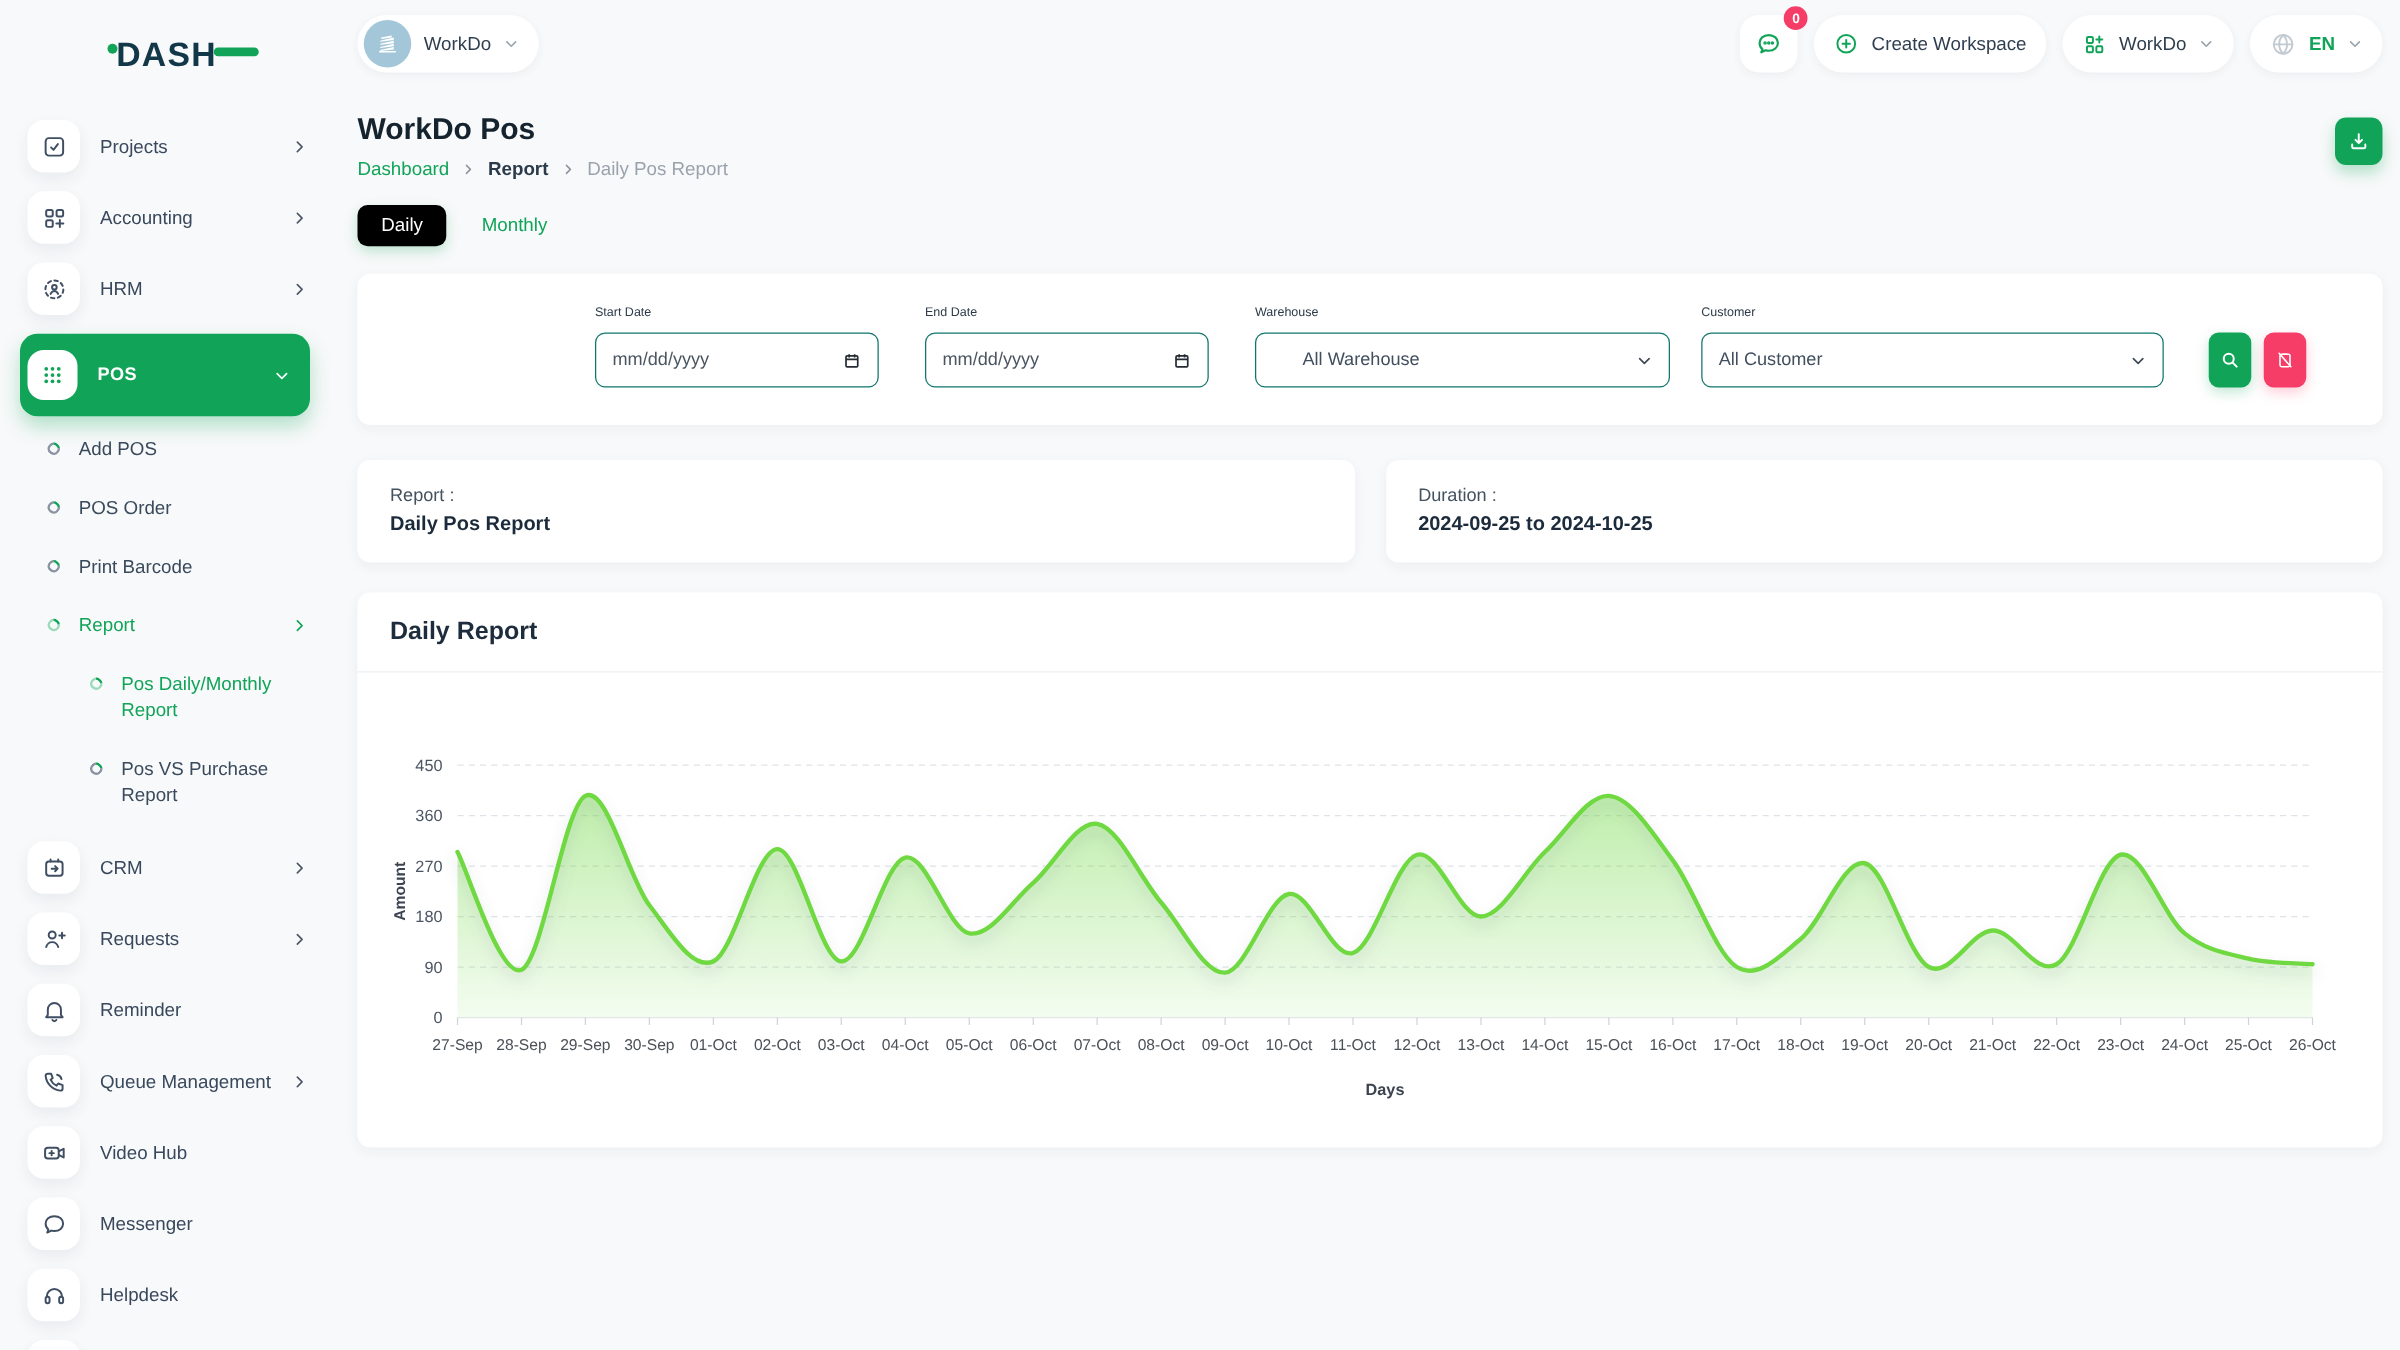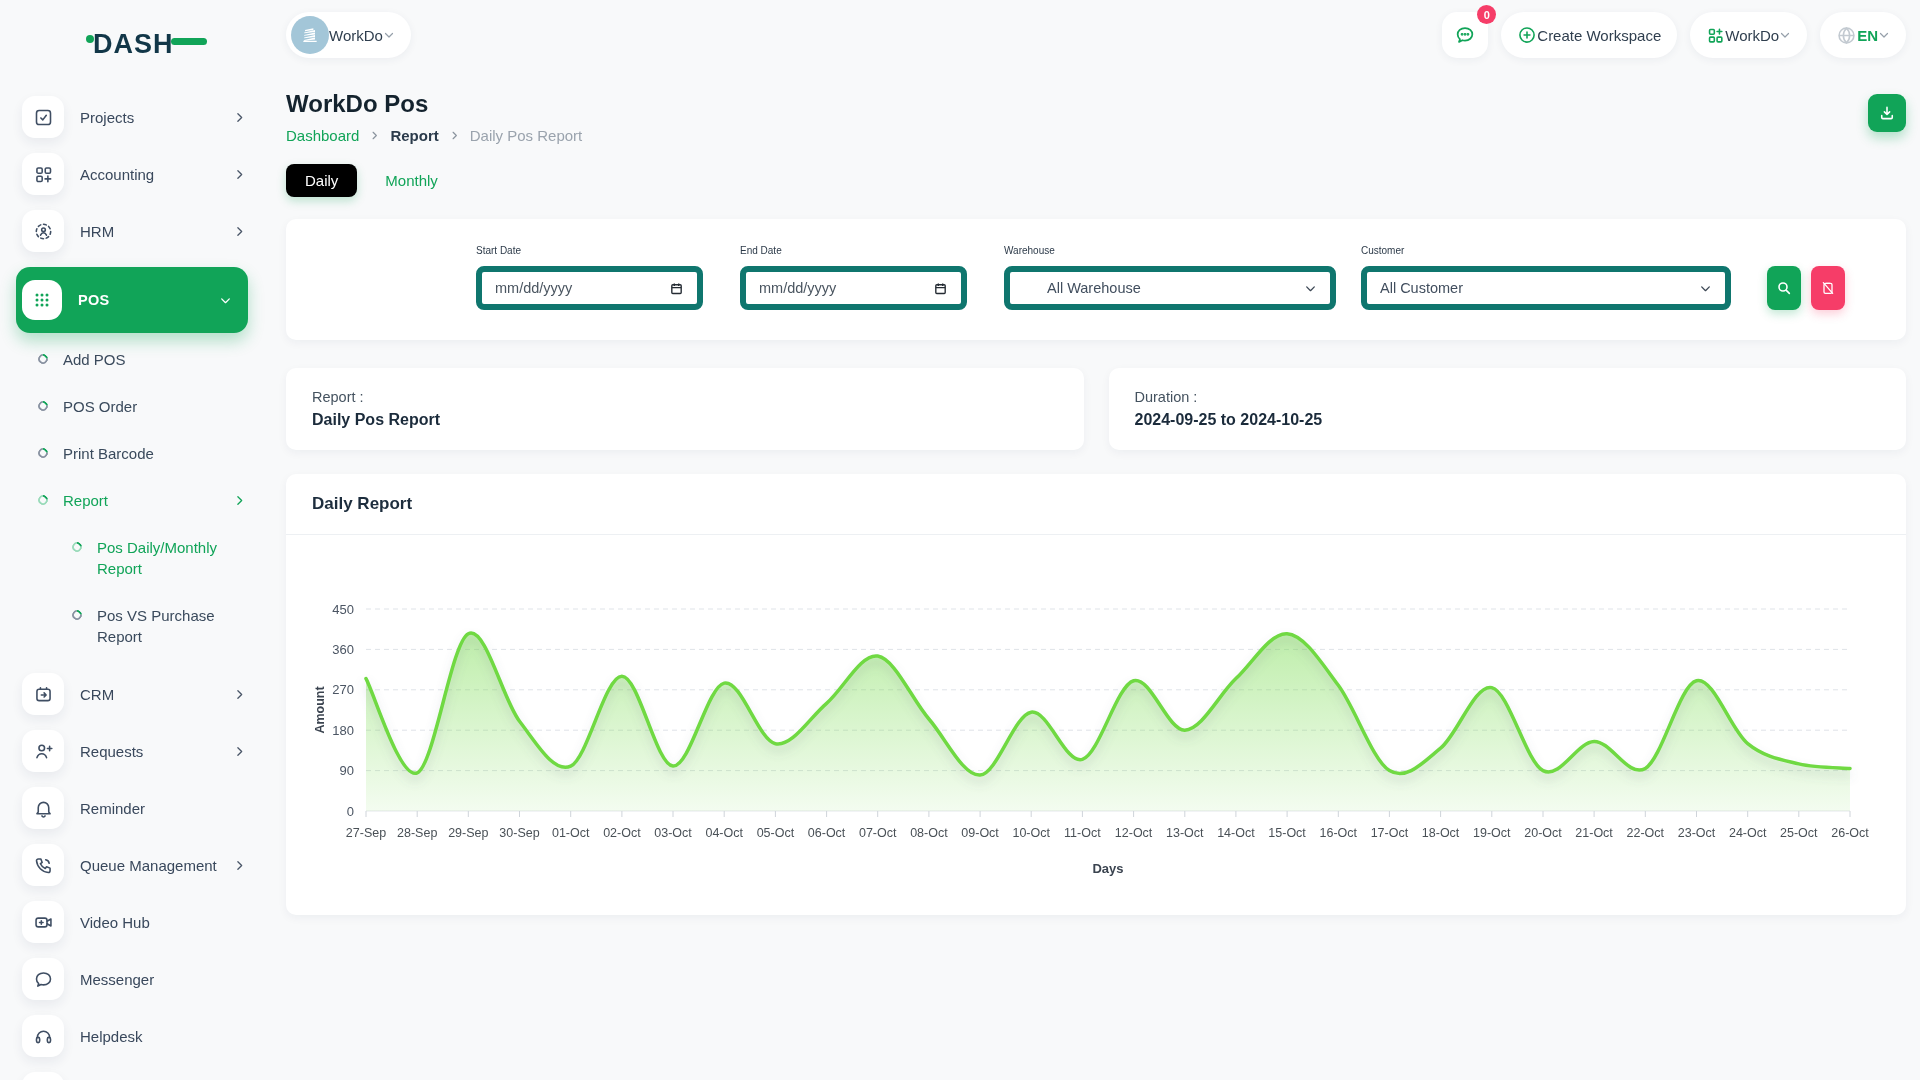--- a/index.html
+++ b/index.html
@@ -27,21 +27,21 @@
   .sub-label { font-size:15px; color:#3a4a5c; line-height:21px; max-width:150px; }
   .sub-item.deep .sub-label { max-width:135px; }
   .sub-item.green .sub-label { color:#11a458; }
   .sub-item.green .bullet { border-color:#9adbba; border-top-color:#11a458; }
   .sub-item .sub-chevron { color:#11a458; margin-left:auto; margin-top:4px; display:flex; }
   .sub-row-report { width:208px; }
 
   
   main { flex:1; padding:8px 14px 0 28px; }
   .topbar { display:flex; align-items:center; justify-content:space-between; height:54px; }
-  .pill { height:46px; border-radius:23px; background:#fff; display:flex; align-items:center; 
+  .pill { height:46px; border-radius:23px; background:#fff; display:flex; align-items:center; gap:10px;
           padding:0 16px; box-shadow:0 2px 8px rgba(30,45,80,.06); font-size:15px; color:#2f3e4e; cursor:pointer; }
   .ws-pill { padding-left:5px; }
   .avatar { width:38px; height:38px; border-radius:50%; background:#a3c6d8; display:flex; align-items:center; justify-content:center; }
   .top-right { display:flex; align-items:center; gap:13px; }
   .icon-btn { width:46px; height:46px; border-radius:15px; background:#fff; box-shadow:0 2px 8px rgba(30,45,80,.06);
               display:flex; align-items:center; justify-content:center; position:relative; cursor:pointer; color:#11a458; }
   .badge { position:absolute; top:-7px; right:-8px; min-width:19px; height:19px; border-radius:10px; background:#f63d68;
            color:#fff; font-size:11px; font-weight:700; display:flex; align-items:center; justify-content:center; padding:0 5px; }
   .chev { color:#96a0aa; display:flex; }
   .lang { color:#11a458; font-weight:600; }
@@ -57,42 +57,42 @@
             justify-content:center; box-shadow:0 6px 12px rgba(17,164,88,.30); cursor:pointer; margin-top:4px; }
 
   .tabs { display:flex; align-items:center; margin-top:20px; }
   .tab-active { background:#000000; color:#fff; font-size:15px; border-radius:8px; padding:8px 19px; cursor:pointer;
                 box-shadow:0 4px 10px rgba(17,164,88,.25); }
   .tab-link { color:#11a458; font-size:15px; margin-left:28px; cursor:pointer; }
 
   .card { background:#fff; border-radius:10px; box-shadow:0 3px 10px rgba(25,39,70,.05); }
   .filter-card { margin-top:22px; padding:26px 26px 30px 190px; display:flex; align-items:flex-end; }
   .field label { display:block; font-size:10px; color:#2c3a49; margin-bottom:10px; }
-  .control { height:44px; border:6px solid #0f766e; border-radius:8px; background:#fff; display:flex; align-items:center;
+  .control { height:44px; border:1px solid #0f766e; border-radius:8px; background:#fff; display:flex; align-items:center;
              justify-content:space-between; padding:0 13px; font-size:14.5px; color:#414e5e; cursor:pointer; gap:20px; }
   .f-date { width:227px; }
   .f-sel-w { width:332px;padding-left:37px; }
   .f-sel-c { width:370px; }
   .gap37 { width:37px; flex:none; } .gap25 { width:25px; flex:none; }
   .ph { color:#4a5560; }
   .ctl-icon { color:#242b33; display:flex; }
   .sel-chev { color:#3c4754; display:flex; }
   .btn-sq { width:34px; height:44px; border-radius:8px; display:flex; align-items:center; justify-content:center;
             color:#fff; cursor:pointer; flex:none; }
   .btn-search { background:#11a458; margin-left:36px; box-shadow:0 4px 10px rgba(17,164,88,.25); }
   .btn-reset { background:#f63d68; margin-left:10px; box-shadow:0 4px 10px rgba(246,61,104,.25); }
 
   .summary-row { display:flex; gap:25px; margin-top:28px; }
   .sumcard { flex:1; padding:21px 26px; }
   .sum-label { font-size:14.5px; color:#44525f; }
   .sum-value { font-size:16px; font-weight:700; color:#1b2b3b; margin-top:6px; }
 
   .chart-card { margin-top:24px; }
   .chart-head { padding:20px 26px; border-bottom:1px solid #edf0f3; }
-  .chart-title { font-size:17px; font-weight:700; color:#1d2d3d; }
+  .chart-title { font-size:20px; font-weight:700; color:#1d2d3d; }
   .chart-body { padding:14px 20px 10px 22px; }
 </style>
 </head>
 <body>
 
 <aside class="sidebar">
   <div class="logo">
     <svg width="124" height="36" viewBox="0 0 124 36">
       <circle cx="5" cy="13" r="4" fill="#11a458"></circle>
       <text x="8" y="27" font-size="27" font-weight="bold" fill="#123748" letter-spacing="1" font-family="Liberation Sans, sans-serif">DASH</text>

